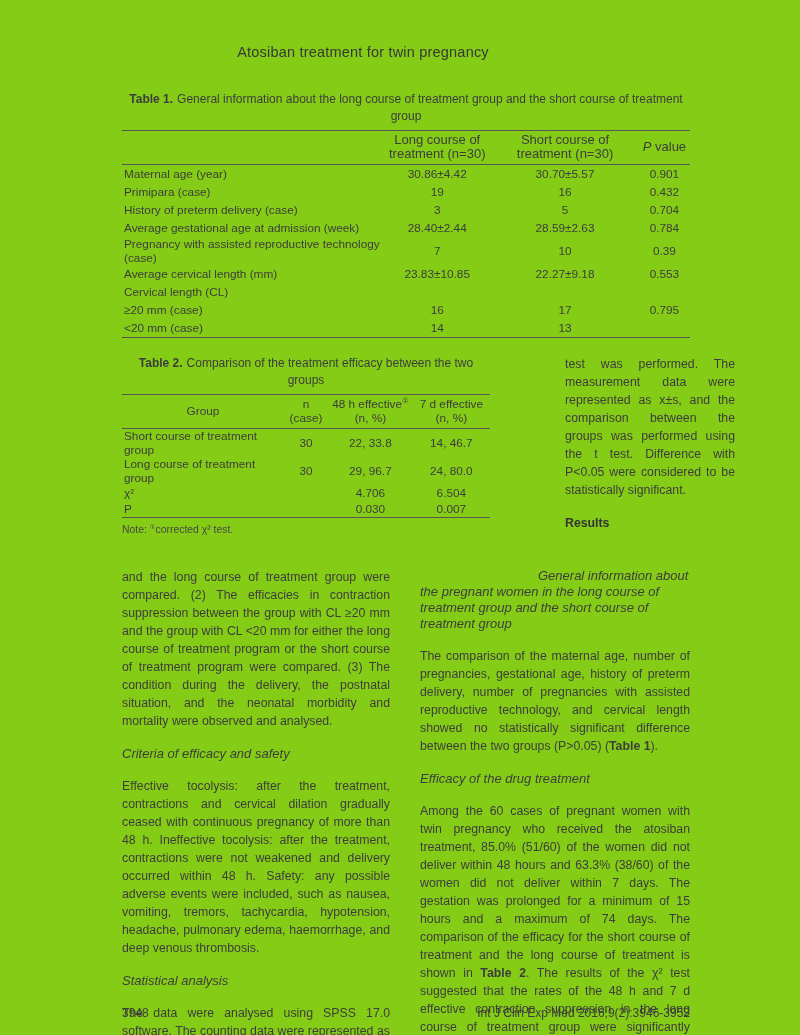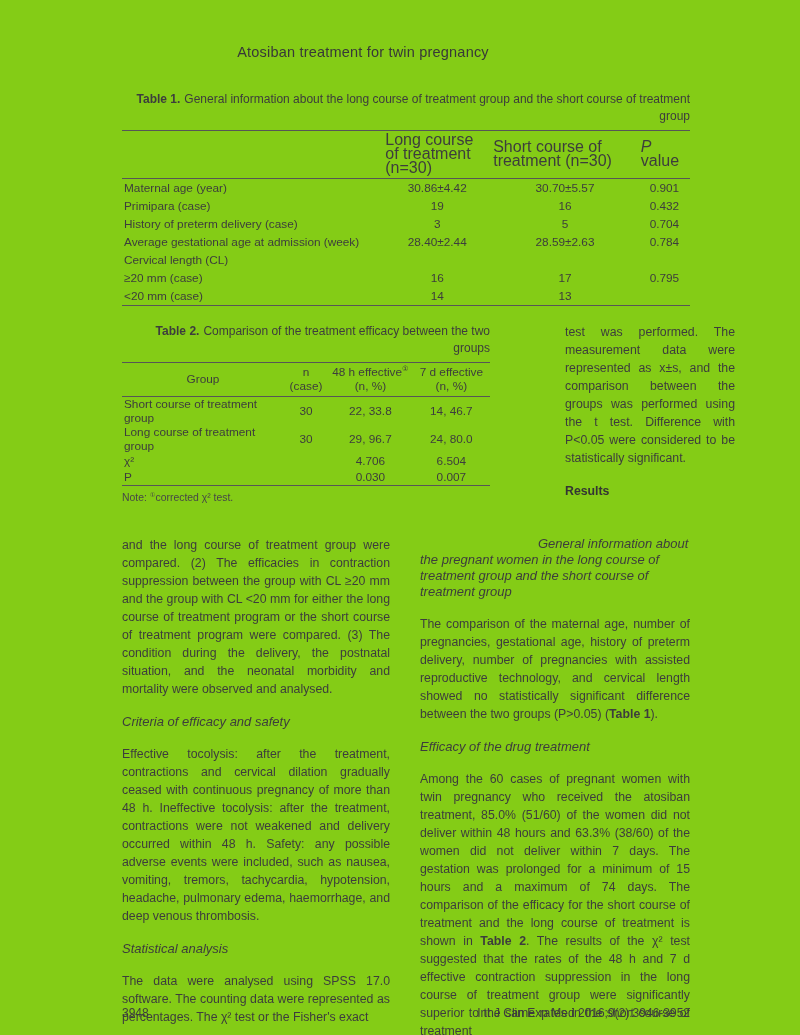--- a/index.html
+++ b/index.html
@@ -8,29 +8,29 @@
     background:#84cc16; color:#3d3d3d;
     font-family:"Liberation Sans", sans-serif;
   }
   .content{position:absolute; left:122px; top:0; width:568px;}
 
   .running-title{
     margin-top:44px; width:482px; text-align:center;
     font-size:14.5px; color:#383838; letter-spacing:0.2px;
   }
 
-  .cap{font-size:12px; line-height:17px; margin:0 0 5px; text-align:right;}
+  .cap{font-size:12px; line-height:17px; margin:0 0 5px; text-align:center;}
   .cap-label{font-weight:700; margin-right:4px;}
   .t1cap{margin-top:31px;}
 
   table{border-collapse:collapse; table-layout:fixed;}
   th{font-weight:normal;}
   #table1{width:568px; border-bottom:1.6px solid #565656;}
   #table1 thead tr{border-top:1.6px solid #565656; border-bottom:1.2px solid #565656;}
-  #table1 th{font-size:16px; line-height:14px; padding:2px 2px 3px; text-align:left; vertical-align:middle;}
+  #table1 th{font-size:13px; line-height:14px; padding:2px 2px 3px; text-align:center; vertical-align:middle;}
   #table1 td{font-size:11.8px; height:18px; padding:0 2px; vertical-align:middle;}
 
   #table2{width:368px; border-bottom:1.3px solid #565656; margin-top:2px;}
   #table2 thead tr{border-top:1.3px solid #565656; border-bottom:1.2px solid #565656;}
   #table2 th{font-size:11.8px; line-height:13.5px; padding:3px 2px; text-align:center; vertical-align:middle;}
   #table2 td{font-size:11.8px; height:15.8px; padding:0 2px; vertical-align:middle;}
 
   td.lbl, th.lbl{text-align:left;margin-left:24px;}
   td.c{text-align:center;}
   td.ind{padding-left:15px;}
@@ -102,20 +102,32 @@
             <td class="lbl">History of preterm delivery (case)</td>
             <td class="c">3</td>
             <td class="c">5</td>
             <td class="c">0.704</td>
           </tr>
           <tr>
             <td class="lbl">Average gestational age at admission (week)</td>
             <td class="c">28.40±2.44</td>
             <td class="c">28.59±2.63</td>
             <td class="c">0.784</td>
+          </tr>
+          <tr>
+            <td class="lbl">Pregnancy with assisted reproductive technology (case)</td>
+            <td class="c">7</td>
+            <td class="c">10</td>
+            <td class="c">0.39</td>
+          </tr>
+          <tr>
+            <td class="lbl">Average cervical length (mm)</td>
+            <td class="c">23.83±10.85</td>
+            <td class="c">22.27±9.18</td>
+            <td class="c">0.553</td>
           </tr>
           <tr>
             <td class="lbl">Cervical length (CL)</td>
             <td class="c"></td>
             <td class="c"></td>
             <td class="c"></td>
           </tr>
           <tr>
             <td class="lbl ind">≥20 mm (case)</td>
             <td class="c">16</td>

